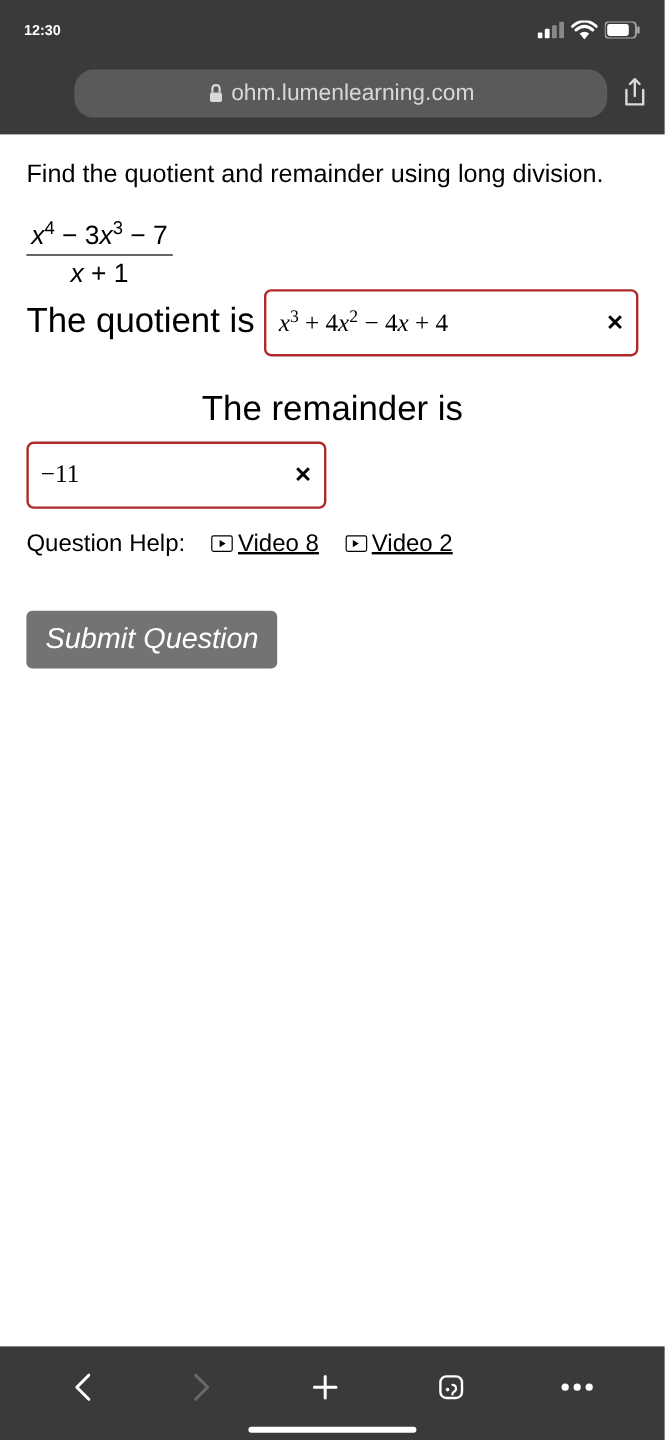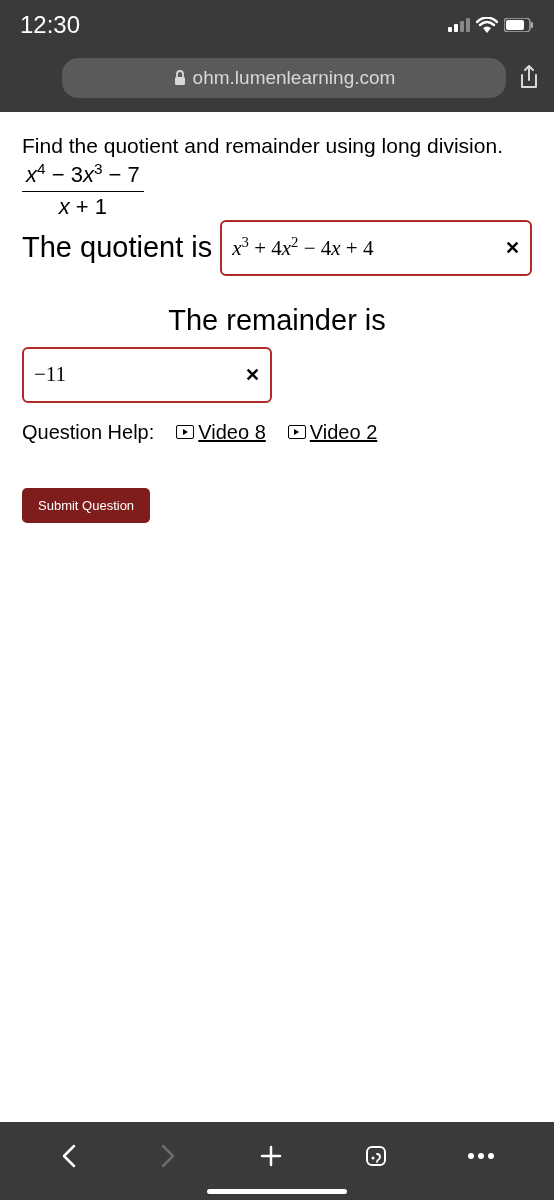--- a/index.html
+++ b/index.html
@@ -13,21 +13,21 @@
     }
     .status-bar {
       height: 50px;
       background: #3a3a3a;
       display: flex;
       align-items: center;
       justify-content: space-between;
       padding: 0 20px;
       color: #fff;
     }
-    .time { font-size: 24px; font-weight: 400; }
+    .time { font-size: 12px; font-weight: 700; }
     .status-icons { display: flex; align-items: center; gap: 6px; }
     .signal-icon svg, .wifi-icon svg, .battery-icon svg { display: block; }
     .url-bar-container {
       background: #3a3a3a;
       padding: 8px 14px 14px;
       display: flex;
       align-items: center;
       gap: 12px;
     }
     .url-bar {
@@ -45,20 +45,21 @@
     }
     .lock-icon { display: flex; }
     .share-btn { color: #d8d8d8; display: flex; }
     .content {
       padding: 20px 22px;
     }
     .prompt {
       font-size: 21px;
       line-height: 1.35;
       color: #000;
+      margin-bottom: 22px;
     }
     .fraction {
       display: inline-block;
       text-align: center;
       font-family: Liberation Sans, sans-serif;
       font-size: 22px;
     }
     .fraction .num {
       display: block;
       padding: 0 4px 2px;
@@ -128,27 +129,28 @@
       align-items: center;
       justify-content: center;
     }
     .play-tri {
       width: 0; height: 0;
       border-left: 5px solid #000;
       border-top: 3px solid transparent;
       border-bottom: 3px solid transparent;
     }
     .submit-btn {
-      background: #7f1d1d;
+      background: #737373;
       color: #fff;
       border: none;
       border-radius: 5px;
       padding: 10px 16px;
-      font-size: 13px;
+      font-size: 24px;
       cursor: pointer;
+      font-style: italic;
     }
     .bottom-toolbar {
       position: absolute;
       bottom: 0; left: 0; right: 0;
       height: 78px;
       background: #3a3a3a;
       display: flex;
       align-items: center;
       justify-content: space-around;
       padding: 0 20px 10px;

